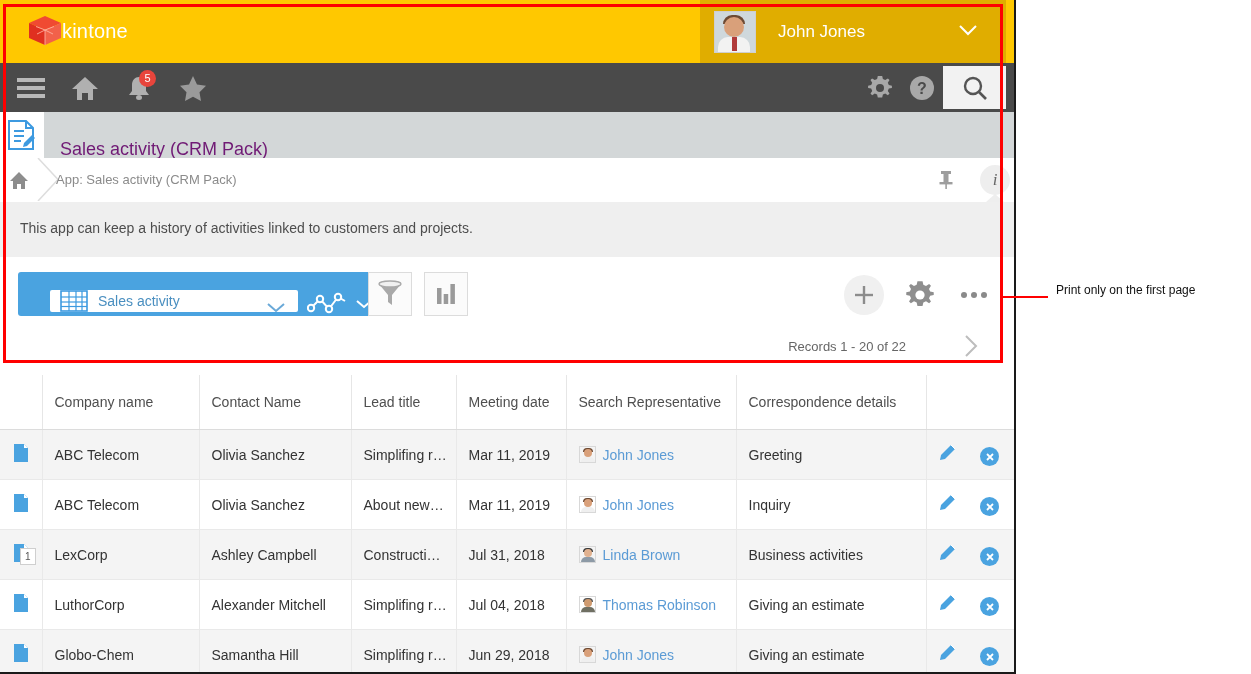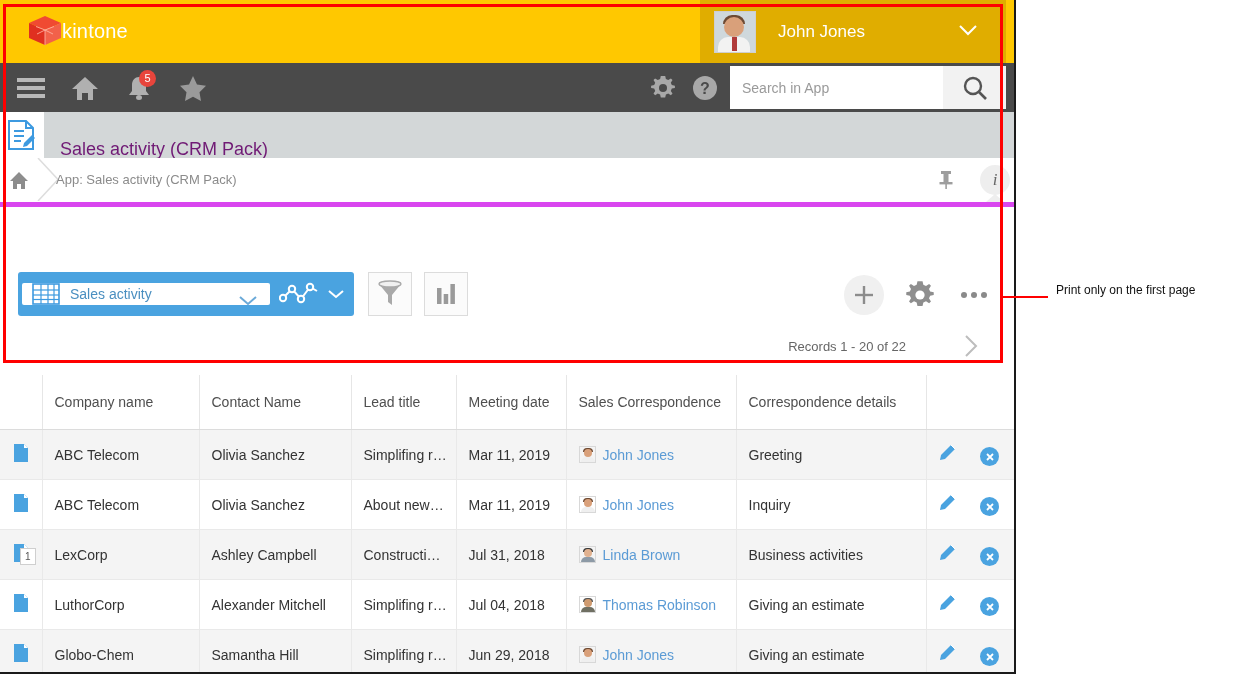--- a/index.html
+++ b/index.html
@@ -233,23 +233,24 @@
   
   .toolbar {
     position: absolute;
     left: 0; top: 257px;
     width: 1016px; height: 118px;
     background: #fff;
   }
   .viewsel {
     position: absolute; left: 18px; top: 15px;
     height: 44px;
-    display: flex; align-items: center;
+    display: flex; align-items: flex-end;
     background: #4aa3e0;
     border-radius: 3px;
+    padding-left: 28px;
   }
   .viewsel-main {
     width: 248px;
     margin: 4px 0 4px 4px;
     background: #fff;
     border-radius: 2px;
     display: flex; align-items: center;
     position: relative;
   }
   .table-glyph {
@@ -469,23 +470,20 @@
             <path d="M13,1 l2.2,0 0.7,3.1 2.3,1 2.7,-1.7 1.6,1.6 -1.7,2.7 1,2.3 3.1,0.7 0,2.2 -3.1,0.7 -1,2.3 1.7,2.7 -1.6,1.6 -2.7,-1.7 -2.3,1 -0.7,3.1 -2.2,0 -2.2,0 -0.7,-3.1 -2.3,-1 -2.7,1.7 -1.6,-1.6 1.7,-2.7 -1,-2.3 -3.1,-0.7 0,-2.2 3.1,-0.7 1,-2.3 -1.7,-2.7 1.6,-1.6 2.7,1.7 2.3,-1 0.7,-3.1 z" fill="#a8a8a8"></path>
             <circle cx="13" cy="13" r="4" fill="#4a4a4a"></circle>
           </svg>
         </div>
         <div class="nav-btn">
           <svg width="28" height="28" viewBox="0 0 28 28">
             <circle cx="14" cy="14" r="12" fill="#a8a8a8"></circle>
             <text x="14" y="20" font-size="16" text-anchor="middle" fill="#4a4a4a" font-family="Liberation Sans, sans-serif" font-weight="bold">?</text>
           </svg>
         </div>
-        <div class="searchbox">
-          <input type="text" placeholder="Search in App" style="">
-        </div>
         <div class="search-go">
           <svg width="26" height="26" viewBox="0 0 26 26">
             <circle cx="11" cy="11" r="8" stroke="#555" stroke-width="2.4" fill="none"></circle>
             <line x1="17" y1="17" x2="24" y2="24" stroke="#555" stroke-width="2.6"></line>
           </svg>
         </div>
       </div>
     </div>
 
     <div class="apptitle">
@@ -519,20 +517,23 @@
           <rect x="1.5" y="12" width="13" height="2.4" fill="#9e9e9e"></rect>
           <rect x="7.3" y="14" width="1.6" height="5" fill="#9e9e9e"></rect>
         </svg>
       </div>
       <div class="crumb-info">
         <span>i</span>
       </div>
       <div class="info-tail"></div>
     </div>
 
+    <div class="descband">
+      <div class="desc-text">This app can keep a history of activities linked to customers and projects.</div>
+    </div>
 
     <div class="toolbar">
 
       <div class="viewsel">
         <div class="viewsel-main">
           <svg class="table-glyph" viewBox="0 0 28 22">
             <rect x="1" y="1" width="26" height="20" fill="#ffffff" stroke="#3d9ae0" stroke-width="1.6"></rect>
             <line x1="1" y1="7" x2="27" y2="7" stroke="#3d9ae0" stroke-width="1.2"></line>
             <line x1="1" y1="12" x2="27" y2="12" stroke="#3d9ae0" stroke-width="1.2"></line>
             <line x1="1" y1="16.5" x2="27" y2="16.5" stroke="#3d9ae0" stroke-width="1.2"></line>
@@ -614,21 +615,21 @@
           <col style="width:190px">
             <col style="width:88px">
         </colgroup>
         <thead>
           <tr>
             <th class="c-icon"></th>
             <th>Company name</th>
             <th>Contact Name</th>
             <th>Lead title</th>
             <th>Meeting date</th>
-            <th>Sales Correspondence</th>
+            <th>Search Representative</th>
             <th>Correspondence details</th>
             <th></th>
           </tr>
         </thead>
         <tbody>
 
           <tr class="alt">
             <td class="c-icon">
               <span class="doc-glyph">
                 <svg width="16" height="20" viewBox="0 0 16 20">

